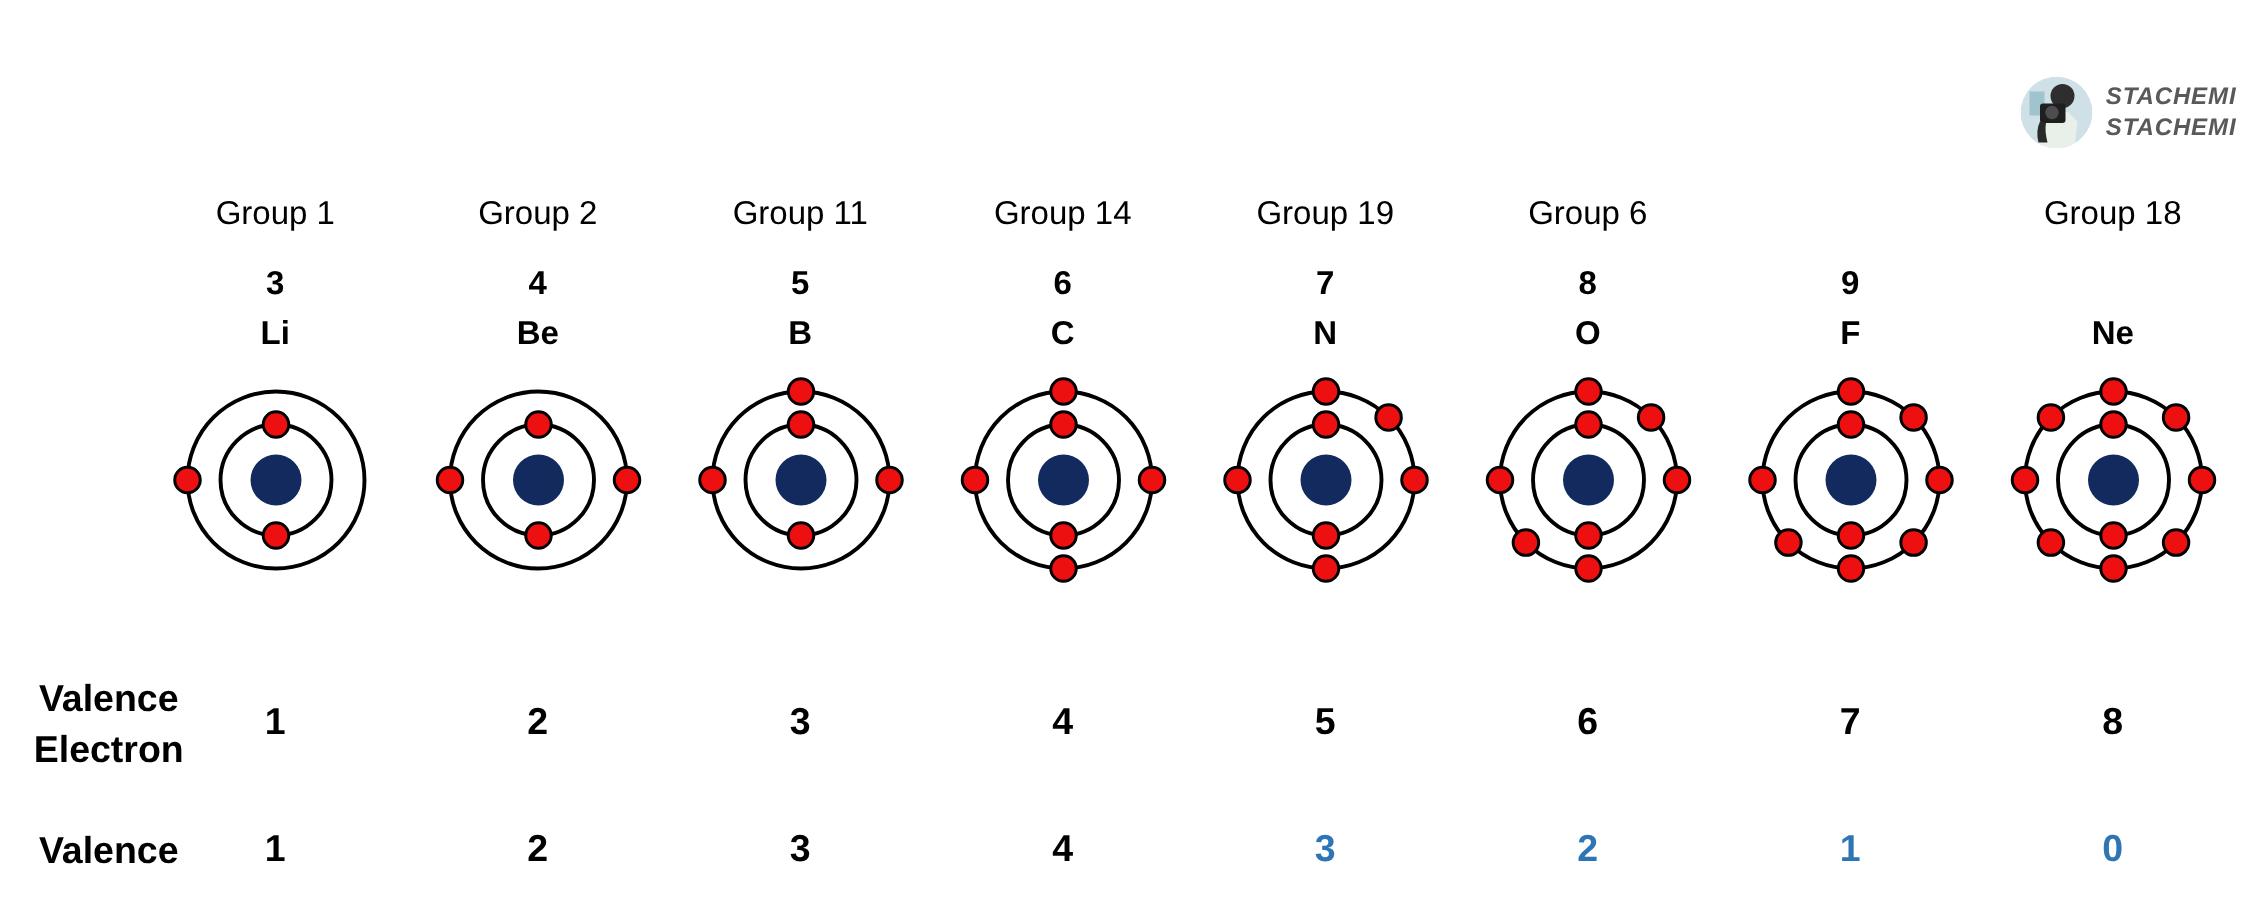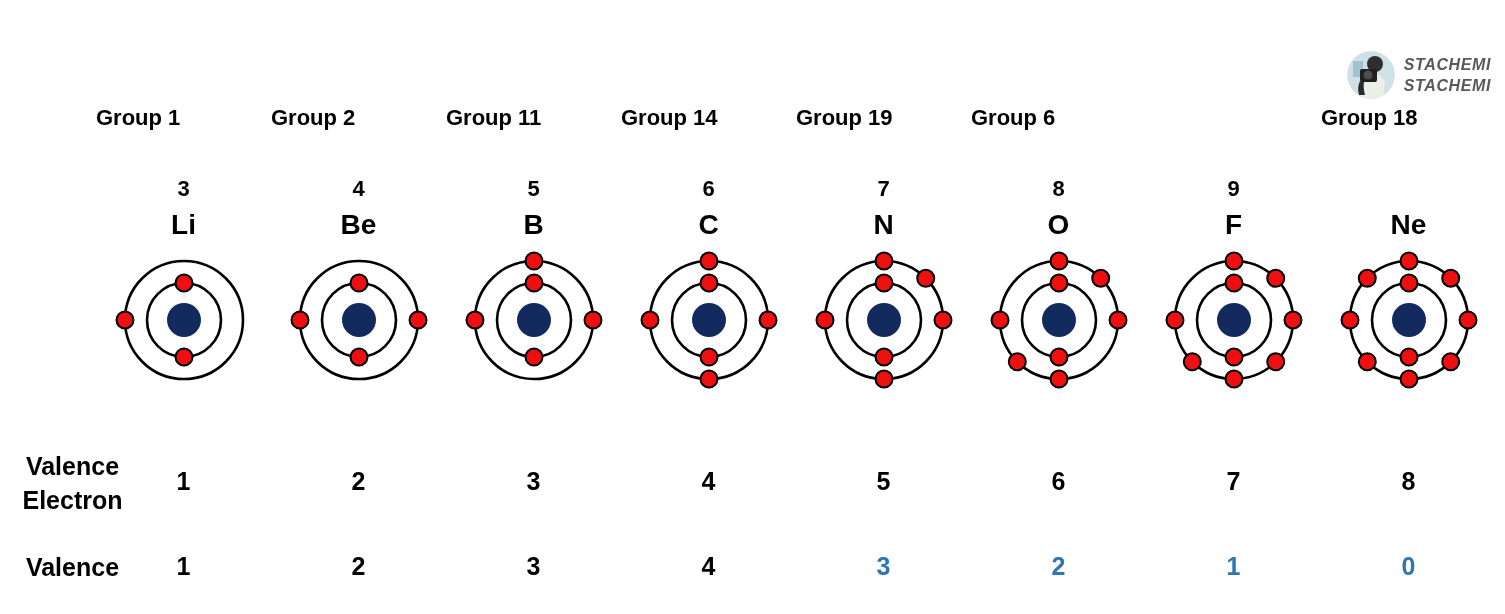--- a/index.html
+++ b/index.html
@@ -50,39 +50,40 @@
     height: 509px;
     display: flex;
   }
   .col {
     position: relative;
     width: 175px;
     height: 509px;
   }
   .group-header {
     position: absolute;
-    top: 0;
-    width: 100%;
+    top: 24px;
+    width: 100%;
+    text-align: center;
     font-size: 22px;
-    font-weight: bold;
+    font-weight: normal;
   }
   .atomic-number {
     position: absolute;
     top: 71px;
     width: 100%;
     text-align: center;
     font-size: 22px;
     font-weight: bold;
   }
   .symbol {
     position: absolute;
     top: 104px;
     width: 100%;
     text-align: center;
-    font-size: 28px;
+    font-size: 22px;
     font-weight: bold;
   }
   .atom {
     position: absolute;
     top: 140px;
     left: 50%;
     transform: translateX(-50%);
     width: 150px;
     height: 150px;
   }

